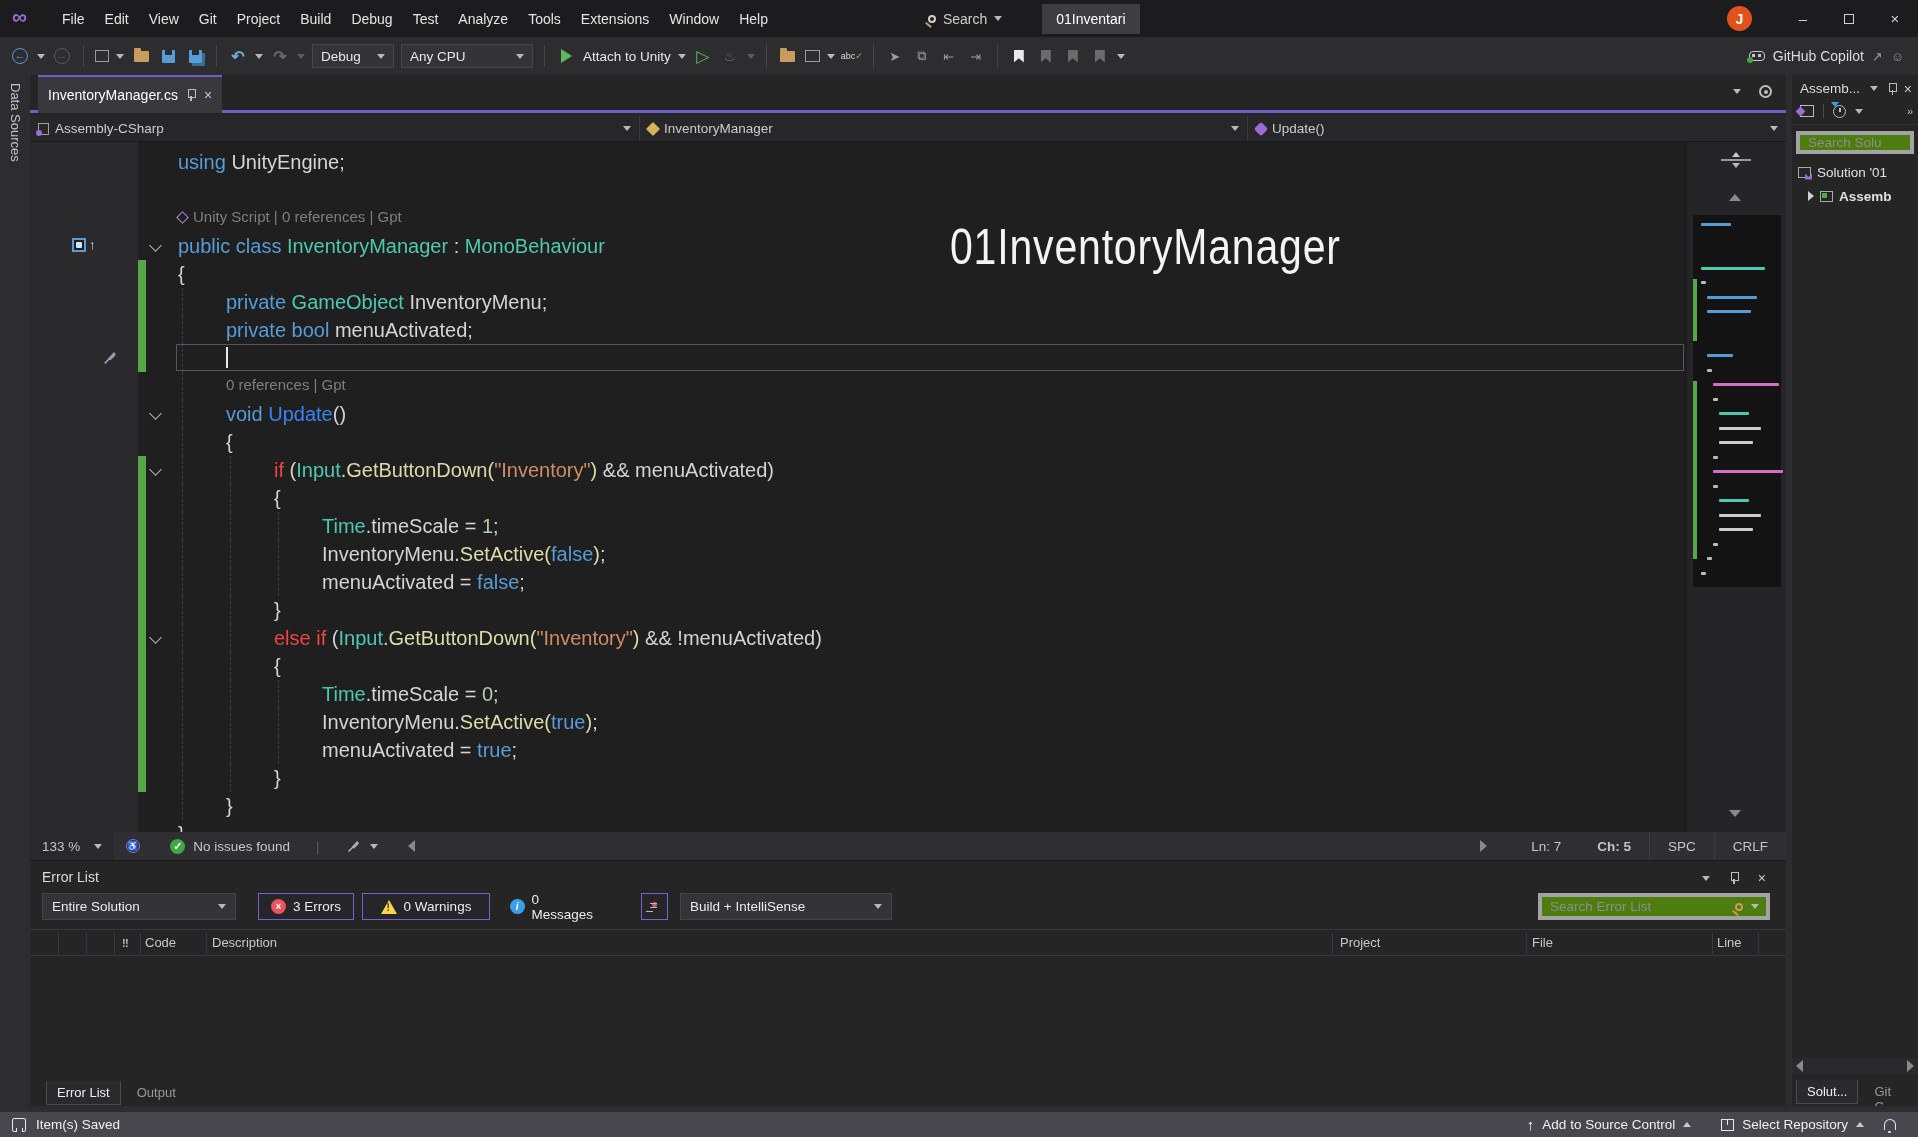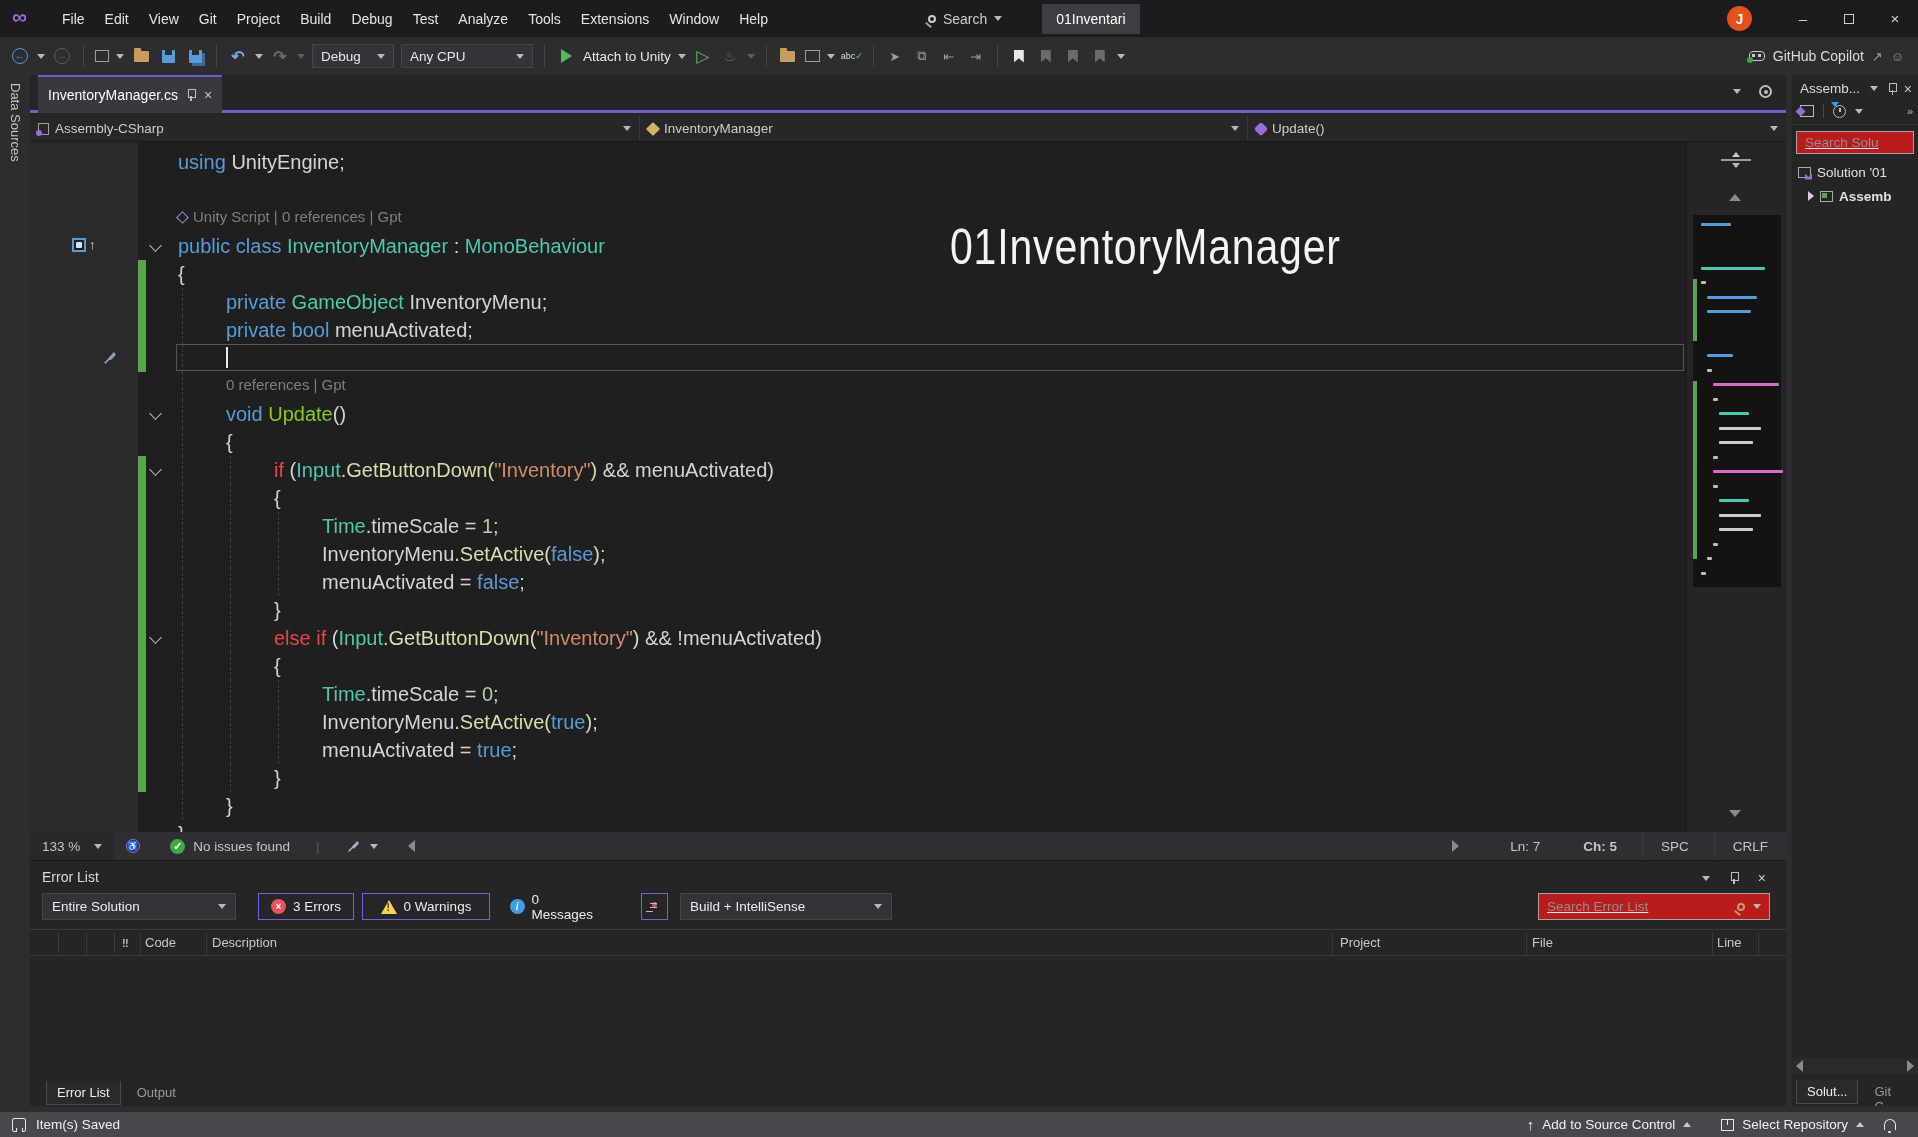--- a/index.html
+++ b/index.html
@@ -82,58 +82,58 @@
   .fold{position:absolute;left:121px;top:9px;width:9px;height:9px;border-right:1.8px solid #bfbfbf;border-bottom:1.8px solid #bfbfbf;transform:rotate(45deg);}
   .guide{position:absolute;top:0;height:28px;border-left:1px dashed #3f3f44;}
   .cursor-box{position:absolute;left:146px;top:0;width:1508px;height:27px;border:1px solid #55555c;}
   .caret-i{position:absolute;left:196px;top:3px;width:2px;height:21px;background:#e8e8e8;}
   .glyph-pin{position:absolute;left:42px;top:5px;display:flex;gap:3px;align-items:center;}
   .glyph-pin .bx{width:14px;height:14px;border:2px solid #5a9bd4;background:#1f1f1f;position:relative;}
   .glyph-pin .bx::after{content:"";position:absolute;left:2px;top:2px;width:6px;height:6px;background:#cfe4f5;border-radius:1px;}
   .glyph-pin .ar{color:#e0e0e0;font-size:13px;font-weight:bold;}
   .glyph-tool{position:absolute;left:72px;top:5px;}
   .tk-k{color:#569cd6}.tk-c{color:#ef4444}.tk-t{color:#4ec9b0}.tk-m{color:#dcdcaa}
-  .tk-m2{color:#84cc16}.tk-s{color:#d08d65}.tk-n{color:#b5cea8}.tk-p{color:#d4d4d4}.tk-y{color:#dcdcaa}
+  .tk-m2{color:#3b82f6}.tk-s{color:#d08d65}.tk-n{color:#b5cea8}.tk-p{color:#d4d4d4}.tk-y{color:#dcdcaa}
   #overlay-title{position:absolute;left:920px;top:76px;font-size:50px;color:#f4f4f4;transform:scaleX(.82);transform-origin:left;white-space:nowrap;letter-spacing:1px;}
   
   #minimap{position:absolute;left:1656px;top:0;width:100px;height:690px;background:#252528;border-left:1px solid #1a1a1a;}
   .split-glyph{position:absolute;left:34px;top:10px;width:30px;text-align:center;}
   .split-glyph .bar{display:block;width:30px;height:2px;background:#9a9a9a;margin:2px 0;}
   .mm-box{position:absolute;left:6px;top:73px;width:88px;height:372px;background:#131314;}
   .mm-mark{position:absolute;height:3px;border-radius:1px;}
   .mm-bar{position:absolute;left:0;width:4px;background:var(--green);}
   #mm-up{position:absolute;left:42px;top:52px;}
   #mm-down{position:absolute;left:42px;top:668px;}
   .tri-down{width:0;height:0;border-left:6px solid transparent;border-right:6px solid transparent;border-top:7px solid #8a8a8a;}
   .tri-up{width:0;height:0;border-left:6px solid transparent;border-right:6px solid transparent;border-bottom:7px solid #8a8a8a;}
   .tri-left{width:0;height:0;border-top:6px solid transparent;border-bottom:6px solid transparent;border-right:7px solid #8a8a8a;}
   .tri-right{width:0;height:0;border-top:6px solid transparent;border-bottom:6px solid transparent;border-left:7px solid #8a8a8a;}
   
   #edbar{position:absolute;left:0;top:757px;width:1756px;height:28px;background:#2f2f33;display:flex;align-items:center;font-size:13.5px;color:#c5c5c5;}
   #edbar .zoombox{display:flex;align-items:center;gap:14px;padding:0 12px;height:100%;background:#29292c;}
   .a11y{width:14px;height:14px;border-radius:50%;border:1.5px solid #9b6bd6;color:#9b6bd6;font-size:9px;display:flex;align-items:center;justify-content:center;}
   .okcheck{width:15px;height:15px;border-radius:50%;background:#3ea843;color:#fff;font-size:11px;display:flex;align-items:center;justify-content:center;font-weight:bold;}
-  #edbar .right{margin-left:auto;display:flex;align-items:center;gap:7px;height:100%;}
+  #edbar .right{margin-left:auto;display:flex;align-items:center;gap:0;height:100%;}
   #edbar .cell{padding:0 18px;display:flex;align-items:center;height:100%;border-left:1px solid #3a3a3f;}
   
   #errorlist{position:absolute;left:0;top:785px;width:1756px;height:246px;background:var(--panel);border-top:1px solid #1a1a1a;}
   #el-title{position:absolute;left:12px;top:8px;font-size:14px;color:#dcdcdc;}
   #el-title-icons{position:absolute;right:20px;top:10px;display:flex;gap:20px;align-items:center;}
   .el-ctrl{position:absolute;top:32px;height:27px;display:flex;align-items:center;font-size:13.5px;}
   .ddl{background:#333338;border:1px solid #434349;color:#ececec;justify-content:space-between;padding:0 9px;}
   .toggle{border:1px solid #6e66d0;background:#26262a;color:#ececec;gap:7px;padding:0 10px;justify-content:center;}
   .plainbtn{color:#ececec;gap:7px;padding:0 10px;}
   .sev-err{width:15px;height:15px;border-radius:50%;background:#e9535e;color:#fff;font-size:10px;display:flex;align-items:center;justify-content:center;font-weight:bold;}
   .sev-warn{width:0;height:0;border-left:8px solid transparent;border-right:8px solid transparent;border-bottom:14px solid #fdd34c;position:relative;}
   .sev-warn::after{content:"!";position:absolute;left:-2px;top:2px;font-size:10px;color:#333;font-weight:bold;}
   .sev-info{width:15px;height:15px;border-radius:50%;background:#3b9eea;color:#fff;font-size:10px;display:flex;align-items:center;justify-content:center;font-weight:bold;font-style:italic;}
   .detail-glyph{width:13px;height:12px;position:relative;}
   .detail-glyph::before{content:"";position:absolute;left:0;top:1px;width:5px;height:5px;border-radius:50%;background:#d95560;}
   .detail-glyph::after{content:"";position:absolute;right:0;top:2px;width:7px;height:1.5px;background:#bbb;box-shadow:0 4px 0 #bbb,-4px 8px 0 #bbb;}
-  .searchbox{background:#b91c1c;border:1px solid #a3a3a3;display:flex;align-items:center;padding:0 8px;gap:8px;text-decoration:underline;}
+  .searchbox{background:#4d7c0f;border:4px solid #a3a3a3;display:flex;align-items:center;padding:0 8px;gap:8px;}
   .searchbox input{flex:1;background:transparent;border:none;outline:none;color:#cfcfcf;font-size:13.5px;}
   .searchbox input::placeholder{color:#8f8f8f;}
   .mag{width:8px;height:8px;border:2px solid var(--gold);border-radius:50%;position:relative;flex:none;}
   .mag::after{content:"";position:absolute;left:-5px;top:7px;width:7px;height:2px;background:var(--gold);transform:rotate(40deg);}
   #el-headrow{position:absolute;left:0;top:68px;width:1756px;height:27px;border-top:1px solid #3a3a3e;border-bottom:1px solid #3a3a3e;}
   .colhead{position:absolute;top:5px;font-size:13px;color:#c8c8c8;}
   .colsep{position:absolute;top:3px;width:1px;height:21px;background:#3a3a3e;}
   .sev-colglyph{position:absolute;top:7px;font-size:11px;color:#bbb;font-weight:bold;}
   #el-body{position:absolute;left:0;top:95px;width:1756px;height:120px;background:var(--panel);}
   .panel-tabs{position:absolute;display:flex;gap:6px;align-items:flex-start;}

